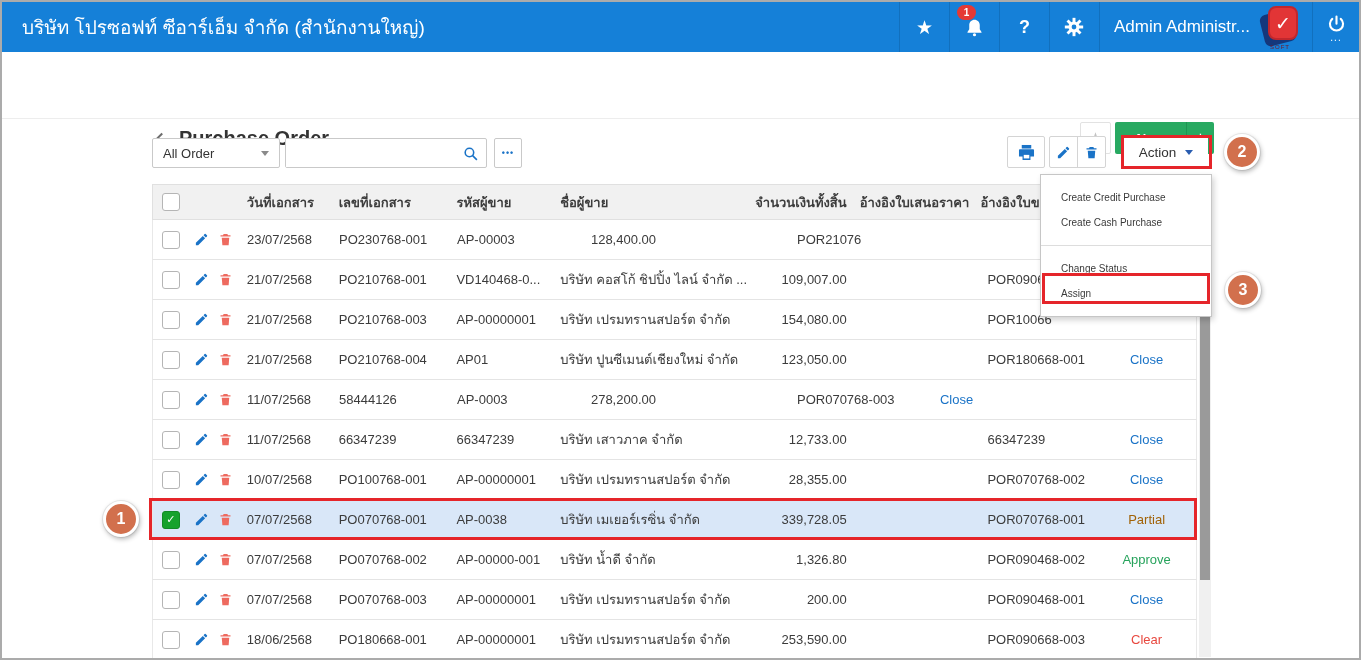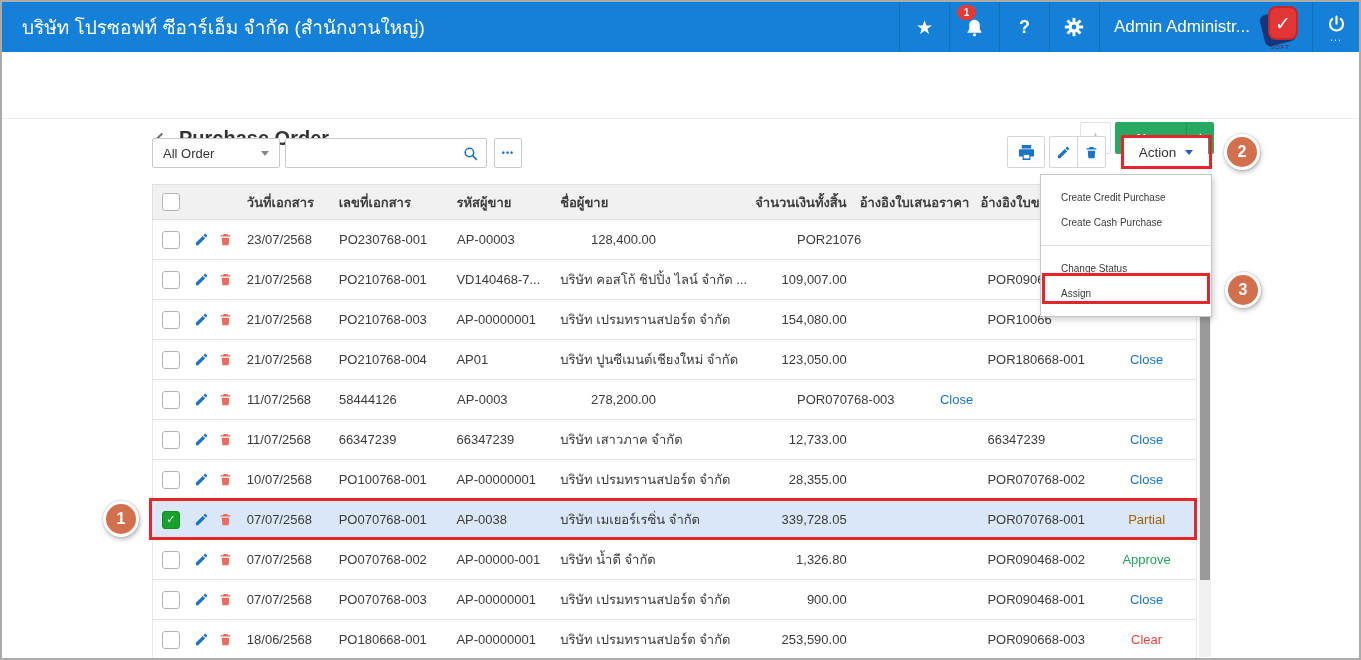--- a/index.html
+++ b/index.html
@@ -269,21 +269,21 @@
         </svg>
       </span>
       <span class="rico">
         <svg width="15" height="15" viewBox="0 0 24 24" fill="#ee6a5f">
           <path d="M9 3h6l1 2h4v2H4V5h4l1-2zM6 9h12l-1 12H7L6 9z"></path>
         </svg>
       </span>
     </div>
     <div class="c c-date">21/07/2568</div>
     <div class="c c-doc">PO210768-001</div>
-    <div class="c c-code">VD140468-7...</div>
+    <div class="c c-code">VD140468-0...</div>
     <div class="c c-vendor">บริษัท คอสโก้ ชิปปิ้ง ไลน์ จำกัด ...</div>
     <div class="c c-amount">109,007.00</div>
     <div class="c c-refq"></div>
     <div class="c c-refr">POR09066</div>
     <div class="c c-status" style="color: rgb(51, 51, 51);"></div>
   </div>
 
   <div class="trow">
     <div class="c c-check">
       <span class="cb"></span>
@@ -480,21 +480,21 @@
       <span class="rico">
         <svg width="15" height="15" viewBox="0 0 24 24" fill="#ee6a5f">
           <path d="M9 3h6l1 2h4v2H4V5h4l1-2zM6 9h12l-1 12H7L6 9z"></path>
         </svg>
       </span>
     </div>
     <div class="c c-date">07/07/2568</div>
     <div class="c c-doc">PO070768-003</div>
     <div class="c c-code">AP-00000001</div>
     <div class="c c-vendor">บริษัท เปรมทรานสปอร์ต จำกัด</div>
-    <div class="c c-amount">900.00</div>
+    <div class="c c-amount">200.00</div>
     <div class="c c-refq"></div>
     <div class="c c-refr">POR090468-001</div>
     <div class="c c-status" style="color: rgb(26, 115, 199);">Close</div>
   </div>
 
   <div class="trow">
     <div class="c c-check">
       <span class="cb"></span>
     </div>
     <div class="c c-icons">

